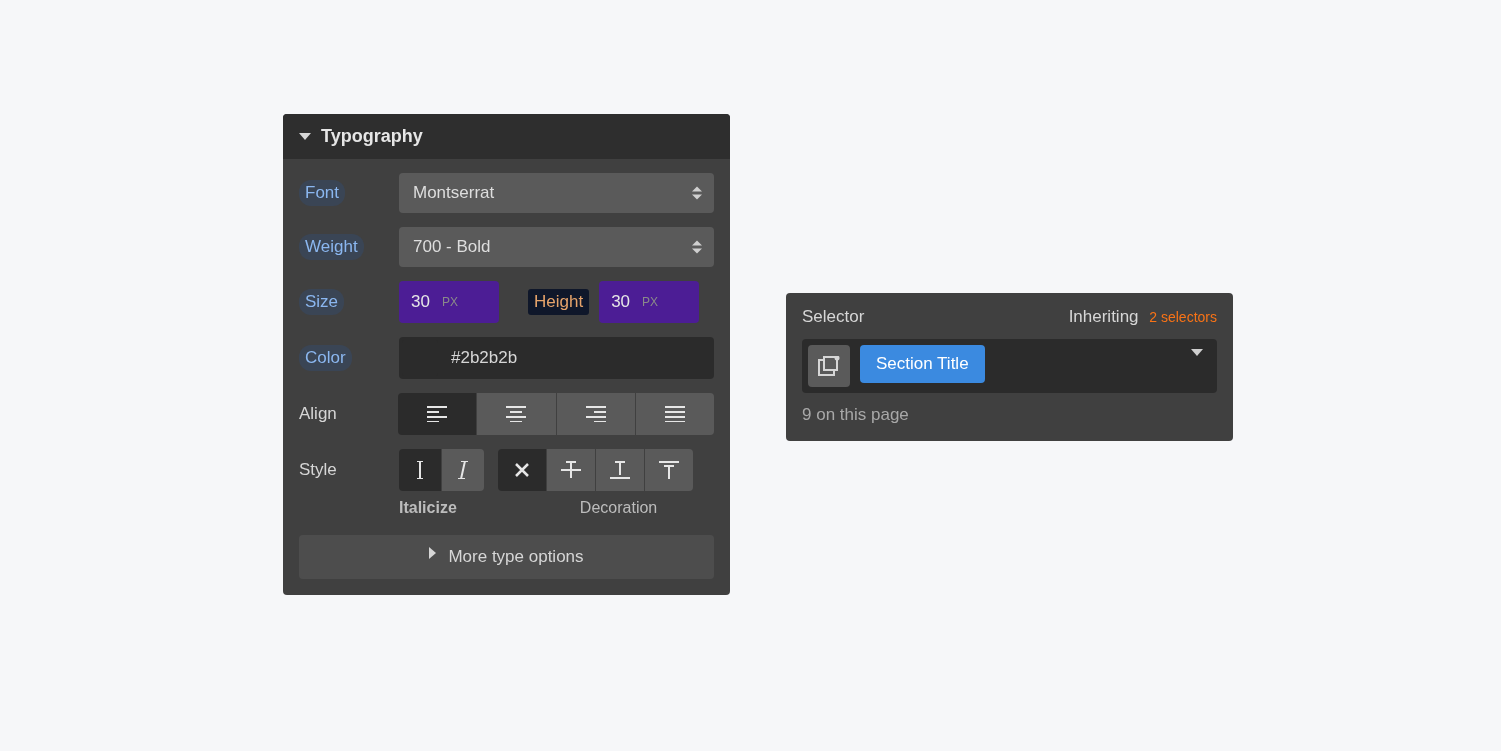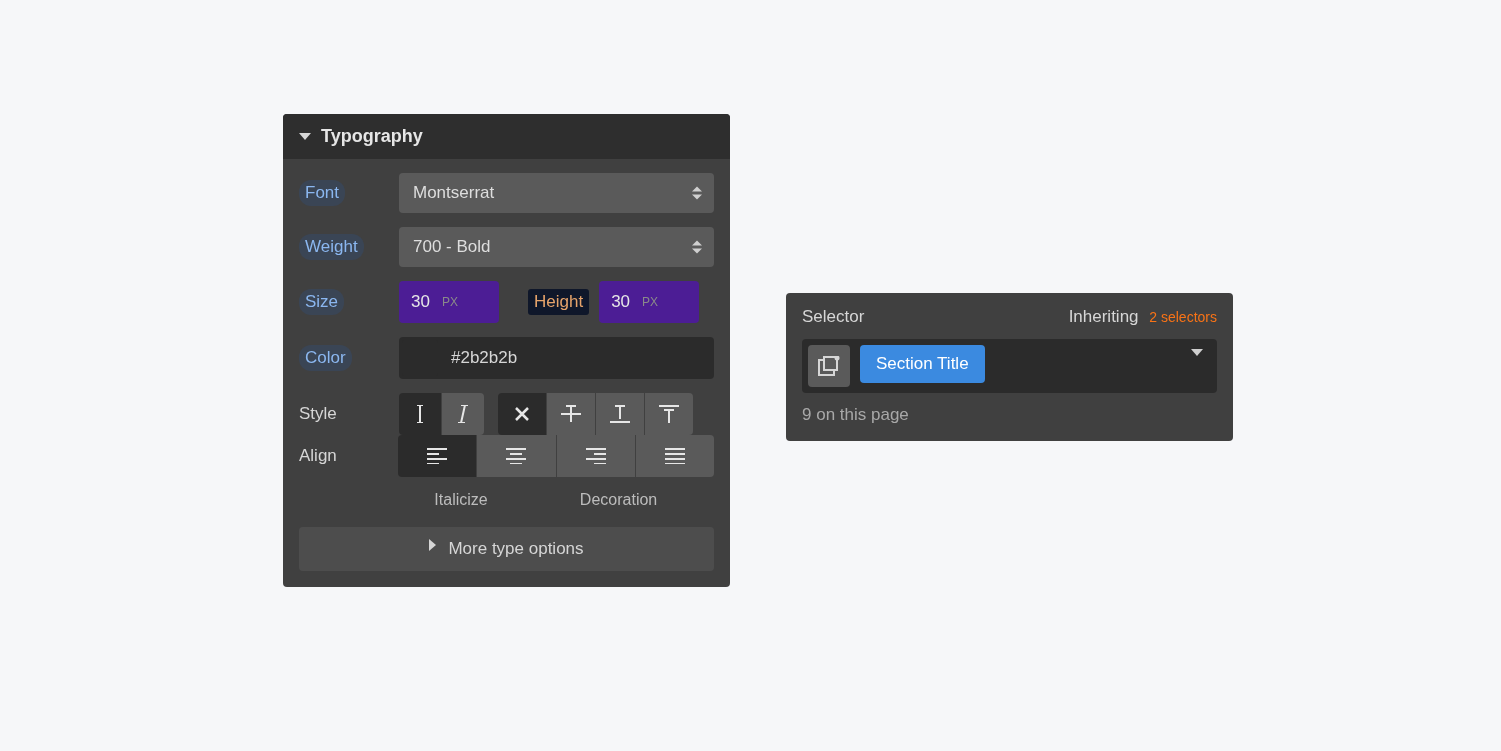--- a/index.html
+++ b/index.html
@@ -168,21 +168,21 @@
   .btn.dark { background: #2b2b2b; }
   .btn svg { display: block; }
   .btn-group-wide .btn { width: 79px; }
   .sublabels {
     display: flex;
     margin-top: 8px;
     margin-left: 100px;
     color: #bcbcbc;
     font-size: 16px;
   }
-  .sublabels span:first-child { width: 130px; text-align: center; }
+  .sublabels span:first-child { width: 130px; text-align: left; font-weight: bold; }
   .sublabels span:last-child { width: 200px; text-align: center; }
   .more-row {
     background: #4d4d4d;
     border-radius: 4px;
     padding: 12px;
     display: flex;
     justify-content: center;
     gap: 12px;
     margin-top: 18px;
   }
@@ -293,20 +293,46 @@
     </div>
 
     <div class="row">
       <div class="lbl-wrap"><span class="lbl lbl-blue">Color</span></div>
       <div class="color-box">
         <div class="swatch"></div>
         <span class="color-text">#2b2b2b</span>
       </div>
     </div>
 
+    <div class="row">
+      <div class="lbl-wrap"><span class="lbl lbl-plain">Align</span></div>
+      <div class="btn-group btn-group-wide">
+        <div class="btn dark">
+          <svg width="20" height="16" viewBox="0 0 20 16">
+              <path stroke="#e6e6e6" stroke-width="2" d="M0 1h20M0 6h12M0 11h20M0 16h12"></path>
+            </svg>
+        </div>
+        <div class="btn">
+          <svg width="20" height="16" viewBox="0 0 20 16">
+              <path stroke="#e6e6e6" stroke-width="2" d="M0 1h20M4 6h12M0 11h20M4 16h12"></path>
+            </svg>
+        </div>
+        <div class="btn">
+          <svg width="20" height="16" viewBox="0 0 20 16">
+              <path stroke="#e6e6e6" stroke-width="2" d="M0 1h20M8 6h12M0 11h20M8 16h12"></path>
+            </svg>
+        </div>
+        <div class="btn">
+          <svg width="20" height="16" viewBox="0 0 20 16">
+              <path stroke="#e6e6e6" stroke-width="2" d="M0 1h20M0 6h20M0 11h20M0 16h20"></path>
+            </svg>
+        </div>
+      </div>
+    </div>
+
     <div class="row" style="margin-bottom:0;">
       <div class="lbl-wrap"><span class="lbl lbl-plain">Style</span></div>
       <div class="btn-group" style="margin-right:14px;">
         <div class="btn dark" style="width:42px;">
           <svg width="14" height="18">
               <path d="M4 0h6M7 0v18M4 18h6" stroke="#e6e6e6" stroke-width="2" fill="none"></path>
             </svg>
         </div>
         <div class="btn" style="width:42px;">
           <svg width="14" height="18">
@@ -326,46 +352,20 @@
             </svg>
         </div>
         <div class="btn" style="width:48px;">
           <svg width="20" height="18">
               <path d="M5 1h10M10 1v13M0 17h20" stroke="#e6e6e6" stroke-width="2" fill="none"></path>
             </svg>
         </div>
         <div class="btn" style="width:48px;">
           <svg width="20" height="18">
               <path d="M0 1h20M5 5h10M10 5v13" stroke="#e6e6e6" stroke-width="2" fill="none"></path>
-            </svg>
-        </div>
-      </div>
-    </div>
-
-    <div class="row">
-      <div class="lbl-wrap"><span class="lbl lbl-plain">Align</span></div>
-      <div class="btn-group btn-group-wide">
-        <div class="btn dark">
-          <svg width="20" height="16" viewBox="0 0 20 16">
-              <path stroke="#e6e6e6" stroke-width="2" d="M0 1h20M0 6h12M0 11h20M0 16h12"></path>
-            </svg>
-        </div>
-        <div class="btn">
-          <svg width="20" height="16" viewBox="0 0 20 16">
-              <path stroke="#e6e6e6" stroke-width="2" d="M0 1h20M4 6h12M0 11h20M4 16h12"></path>
-            </svg>
-        </div>
-        <div class="btn">
-          <svg width="20" height="16" viewBox="0 0 20 16">
-              <path stroke="#e6e6e6" stroke-width="2" d="M0 1h20M8 6h12M0 11h20M8 16h12"></path>
-            </svg>
-        </div>
-        <div class="btn">
-          <svg width="20" height="16" viewBox="0 0 20 16">
-              <path stroke="#e6e6e6" stroke-width="2" d="M0 1h20M0 6h20M0 11h20M0 16h20"></path>
             </svg>
         </div>
       </div>
     </div>
 
     <div class="sublabels">
       <span>Italicize</span>
       <span>Decoration</span>
     </div>
 

